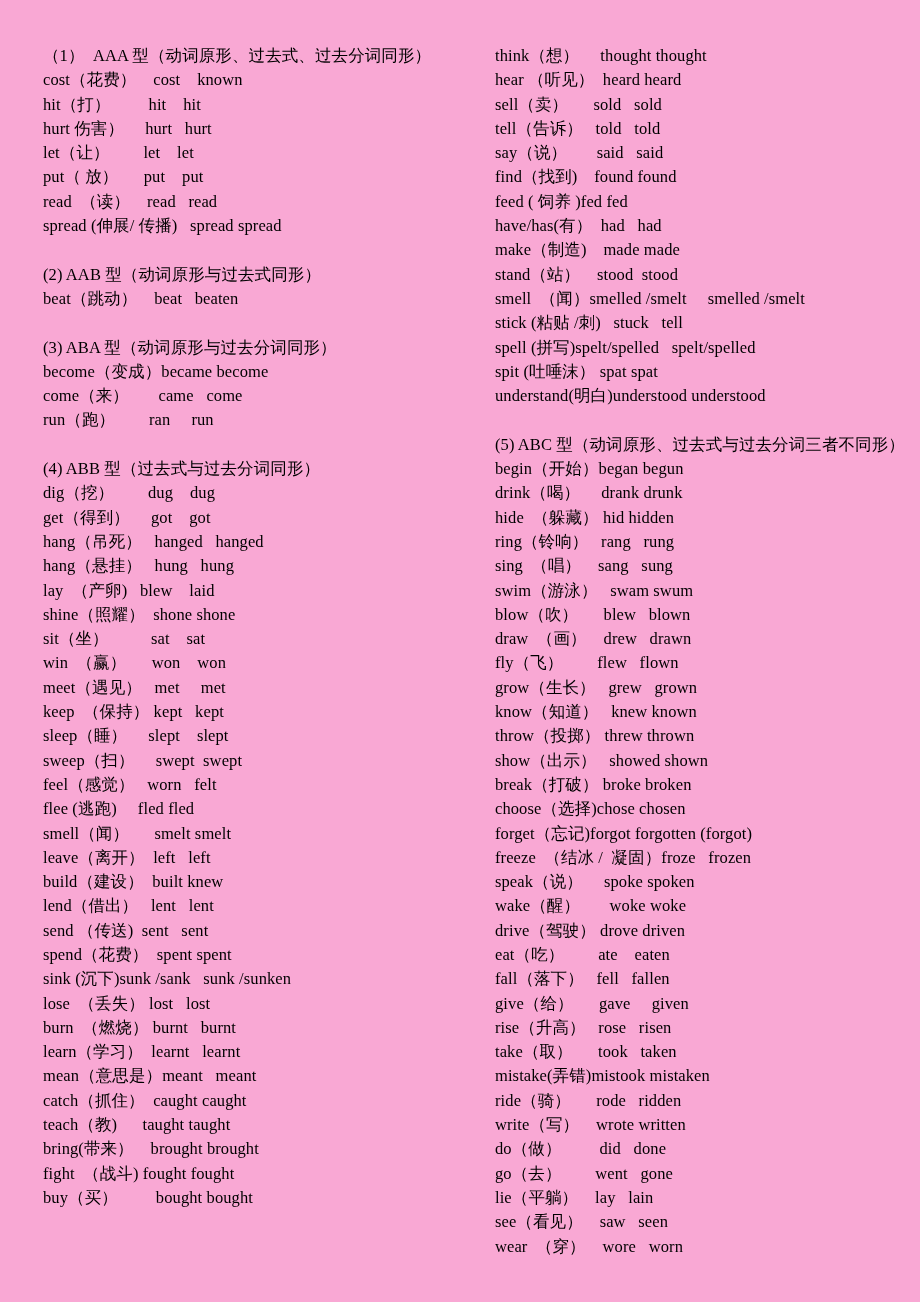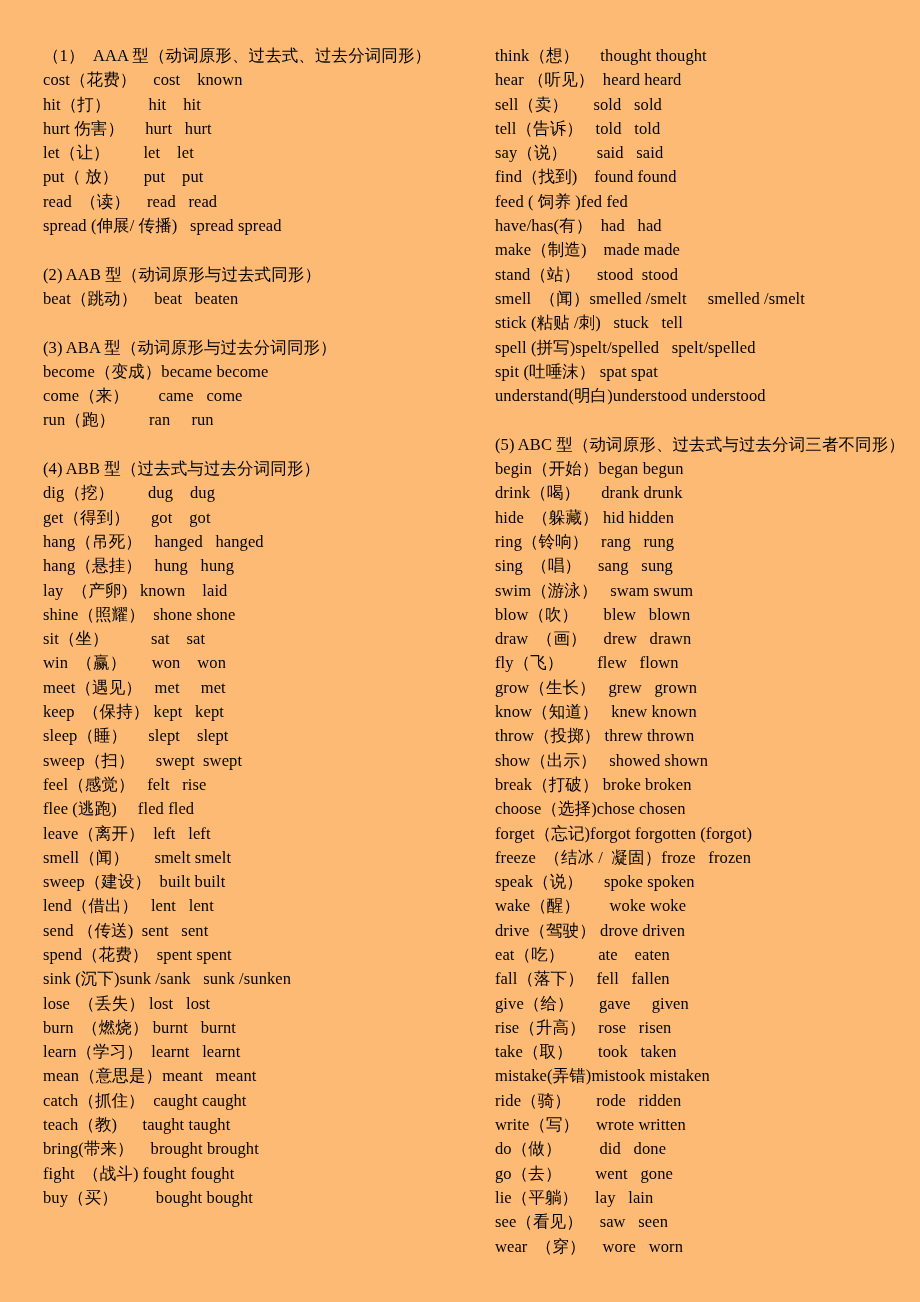--- a/index.html
+++ b/index.html
@@ -11,21 +11,21 @@
     width: 920px;
     height: 1302px;
     font-family: "Liberation Serif", "DejaVu Serif", serif;
     color: #000000;
     overflow: hidden;
   }
   #page {
     position: relative;
     width: 920px;
     height: 1302px;
-    background: #fdba74;
+    background: #f9a8d4;
   }
   .column {
     position: absolute;
     top: 44px;
   }
   #col-left  { left: 43px;  width: 420px; }
   #col-right { left: 495px; width: 440px; }
 
   .line {
     height: 24.3px;
@@ -64,33 +64,33 @@
       <div class="line heading">(3) ABA 型（动词原形与过去分词同形）</div>
       <div class="line">become（变成）became become</div>
       <div class="line">come（来）       came   come</div>
       <div class="line">run（跑）        ran     run</div>
       <div class="spacer"></div>
       <div class="line heading">(4) ABB 型（过去式与过去分词同形）</div>
       <div class="line">dig（挖）        dug    dug</div>
       <div class="line">get（得到）     got    got</div>
       <div class="line">hang（吊死）   hanged   hanged</div>
       <div class="line">hang（悬挂）   hung   hung</div>
-      <div class="line">lay  （产卵)   known    laid</div>
+      <div class="line">lay  （产卵)   blew    laid</div>
       <div class="line">shine（照耀）  shone shone</div>
       <div class="line">sit（坐）          sat    sat</div>
       <div class="line">win  （赢）      won    won</div>
       <div class="line">meet（遇见）   met     met</div>
       <div class="line">keep  （保持） kept   kept</div>
       <div class="line">sleep（睡）     slept    slept</div>
       <div class="line">sweep（扫）     swept  swept</div>
-      <div class="line">feel（感觉）   felt   rise</div>
+      <div class="line">feel（感觉）   worn   felt</div>
       <div class="line">flee (逃跑)     fled fled</div>
+      <div class="line">smell（闻）      smelt smelt</div>
       <div class="line">leave（离开）  left   left</div>
-      <div class="line">smell（闻）      smelt smelt</div>
-      <div class="line">sweep（建设）  built built</div>
+      <div class="line">build（建设）  built knew</div>
       <div class="line">lend（借出）   lent   lent</div>
       <div class="line">send （传送)  sent   sent</div>
       <div class="line">spend（花费）  spent spent</div>
       <div class="line">sink (沉下)sunk /sank   sunk /sunken</div>
       <div class="line">lose  （丢失） lost   lost</div>
       <div class="line">burn  （燃烧） burnt   burnt</div>
       <div class="line">learn（学习）  learnt   learnt</div>
       <div class="line">mean（意思是）meant   meant</div>
       <div class="line">catch（抓住）  caught caught</div>
       <div class="line">teach（教)      taught taught</div>

